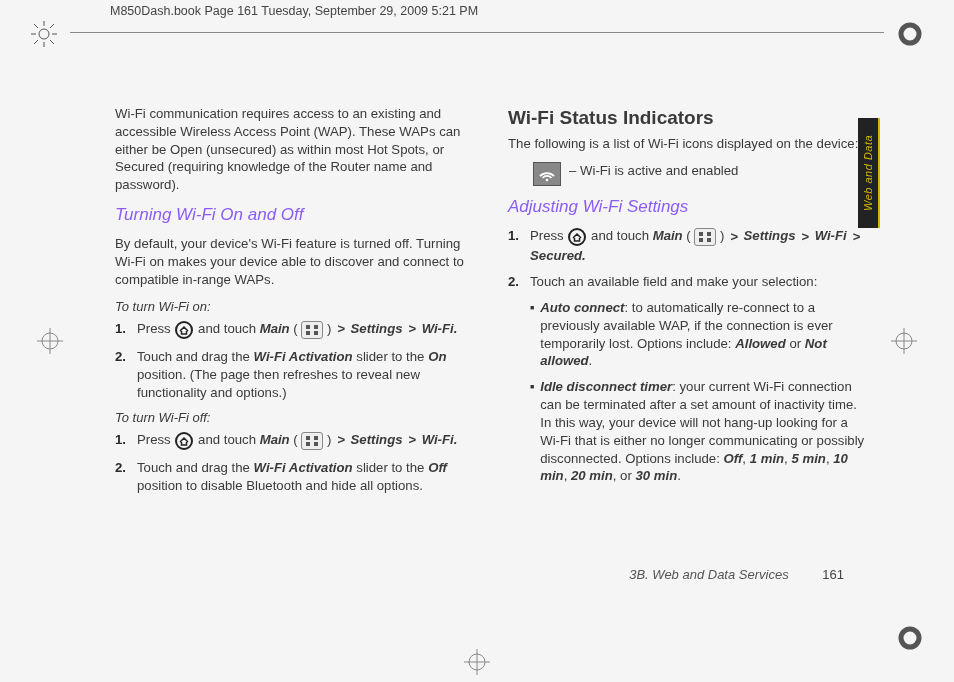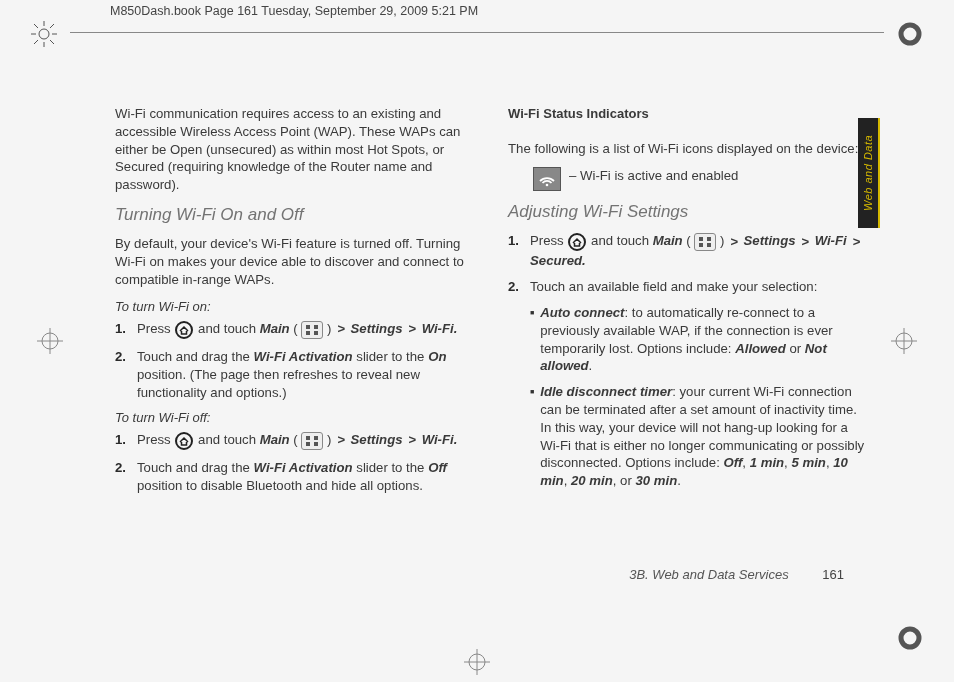--- a/index.html
+++ b/index.html
@@ -35,22 +35,22 @@
     position: absolute;
     left: 115px;
     right: 85px;
     top: 105px;
     bottom: 130px;
     display: flex;
     gap: 32px;
   }
   .col { flex: 1 1 0; font-size: 13.2px; line-height: 1.35; color: #3a3a3a; }
   .para { margin-bottom: 10px; }
-  h2.ital { font-style: italic; font-weight: 500; font-size: 17px; margin: 1px 0 8px; color:#737373;}
-  h3.sub { font-weight: 700; font-size: 13px; margin-bottom: 17px; }
+  h2.ital { font-style: italic; font-weight: 500; font-size: 17px; margin: 1px 0 8px; color:#8b5cf6;}
+  h3.sub { font-weight: 700; font-size: 19px; margin-bottom: 4px; }
   .step-label { font-style: italic; font-size: 13px; margin: 4px 0 4px; }
   ol.steps { list-style: none; padding-left: 0; }
   ol.steps > li { display: flex; gap: 6px; margin-bottom: 8px; }
   ol.steps > li .num { font-weight: 700; color: #2a2a2a; min-width: 16px;}
   .step-body { flex:1; }
   .b { font-weight:700; font-style: italic; }
   .icon-inline {
     display:inline-flex; vertical-align:middle;
     width:20px;height:20px;align-items:center;justify-content:center;
   }

